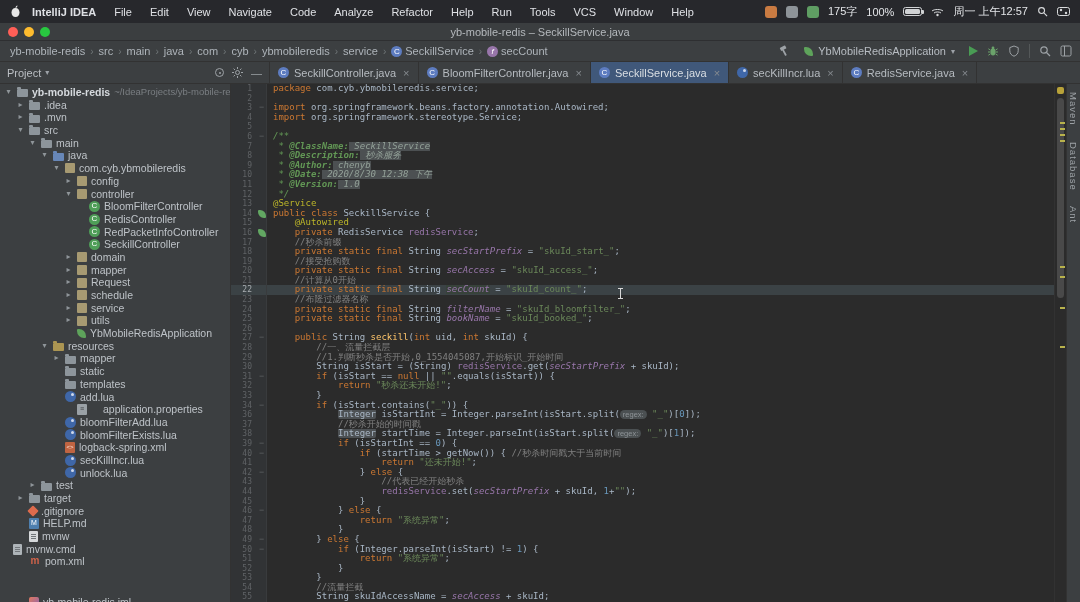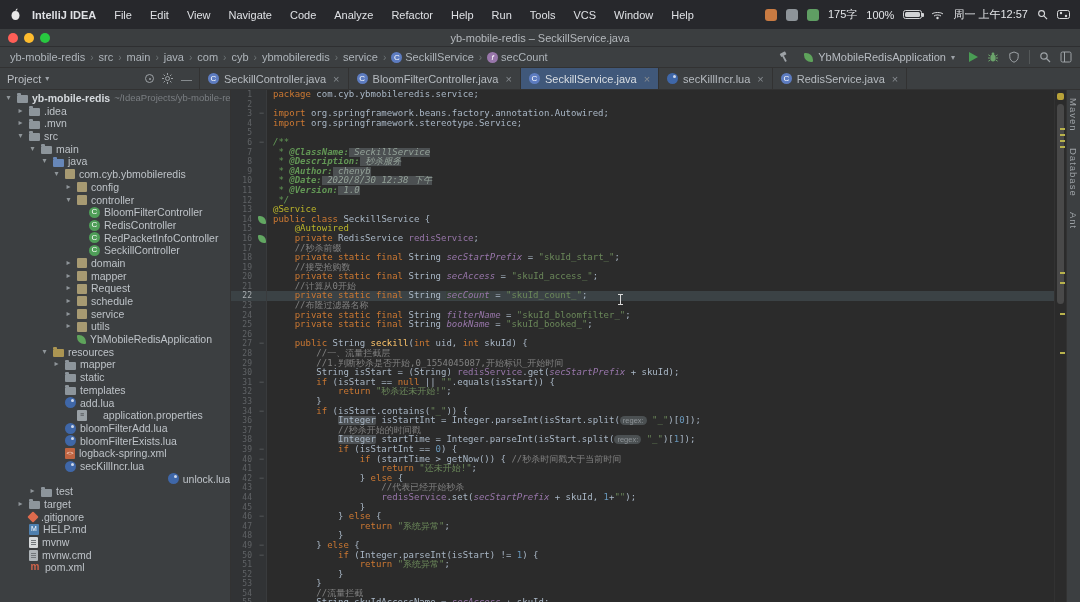--- a/index.html
+++ b/index.html
@@ -1,21 +1,21 @@
 <!DOCTYPE html>
 <html><head>
 <meta charset="utf-8">
 <style>
   * { box-sizing: border-box; margin: 0; padding: 0; }
   html,body { width:1080px; height:602px; background:#000; overflow:hidden;
               font-family:"Liberation Sans", sans-serif; }
   .screen { width:1080px; height:602px; display:flex; flex-direction:column; background:#2b2b2b; overflow:hidden; }
 
   
-  .menubar { height:29px; flex:0 0 auto; background:#27282c; display:flex; align-items:center;
+  .menubar { height:23px; flex:0 0 auto; background:#27282c; display:flex; align-items:center;
              padding:0 10px; color:#dfe1e5; font-size:11px; }
   .apple { display:flex; align-items:center; margin-right:2px; }
   .mb-items { display:flex; align-items:center; }
   .mb-item { padding:0 9px; white-space:nowrap; }
   .mb-bold { font-weight:bold; }
   .mb-right { margin-left:auto; display:flex; align-items:center; gap:9px; font-size:11px; color:#e3e5e8; }
   .mb-ico { width:12px; height:12px; border-radius:3px; display:inline-block; }
   .ico-a { background:#c97b42; }
   .ico-b { background:#8e9499; }
   .ico-c { background:#5f9e63; }
@@ -39,21 +39,21 @@
   .bc-sep { color:#6f7577; margin:0 3px; font-size:10px; }
   .nav-right { margin-left:auto; display:flex; align-items:center; gap:9px; flex:0 0 auto; }
   .runcfg { display:flex; align-items:center; gap:5px; color:#b7bcc2; font-size:11px; padding:1px 5px; border-radius:3px; }
   .caret { color:#9da2a8; font-size:8px; }
   .play { width:0; height:0; border-left:9px solid #499c54; border-top:5px solid transparent; border-bottom:5px solid transparent; }
   .nav-ico { display:inline-flex; align-items:center; }
   .nav-sep { width:1px; height:14px; background:#545859; }
 
   
   .tabrow { height:22px; flex:0 0 auto; background:#3c3f41; border-bottom:1px solid #323232; display:flex; }
-  .proj-header { width:200px; flex:0 0 auto; display:flex; align-items:center; gap:4px; padding:0 7px;
+  .proj-header { width:270px; flex:0 0 auto; display:flex; align-items:center; gap:4px; padding:0 7px;
                  border-right:1px solid #323232; color:#bbbfc4; font-size:11px; }
   .ph-icons { margin-left:auto; display:flex; align-items:center; gap:8px; color:#9da2a6; }
   .loc { width:9px; height:9px; border:1px solid #9da2a6; border-radius:50%; position:relative; display:inline-block; }
   .loc::after { content:""; position:absolute; left:2.5px; top:2.5px; width:2px; height:2px; border-radius:50%; background:#9da2a6; }
   .minus { font-size:11px; color:#9da2a6; line-height:10px; }
   .tab-bar { display:flex; flex:1; overflow:hidden; }
   .tab { display:flex; align-items:center; gap:5px; padding:0 8px; border-right:1px solid #323232;
          color:#b6bbc0; font-size:11px; white-space:nowrap; }
   .tab.active { background:#40587a; color:#d9dee3; }
   .tab-close { color:#868b90; font-size:11px; margin-left:2px; }
@@ -493,21 +493,21 @@
           <div class="tree-row" style="padding-left: 52px;">
             <span class="tree-arrow"></span>
             <span class="fico fico-xml"></span>
             <span class="tree-label">logback-spring.xml</span>
           </div>
           <div class="tree-row" style="padding-left: 52px;">
             <span class="tree-arrow"></span>
             <span class="fico fico-lua"></span>
             <span class="tree-label">secKillIncr.lua</span>
           </div>
-          <div class="tree-row" style="padding-left: 52px; justify-content: flex-end;">
+          <div class="tree-row" style="padding-left: 52px;">
             <span class="tree-arrow"></span>
             <span class="fico fico-lua"></span>
             <span class="tree-label">unlock.lua</span>
           </div>
           <div class="tree-row" style="padding-left: 28px;">
             <span class="tree-arrow">▸</span>
             <span class="fico fico-folder"></span>
             <span class="tree-label">test</span>
           </div>
           <div class="tree-row" style="padding-left: 16px;">
@@ -523,21 +523,21 @@
           <div class="tree-row" style="padding-left: 16px;">
             <span class="tree-arrow"></span>
             <span class="fico fico-md"></span>
             <span class="tree-label">HELP.md</span>
           </div>
           <div class="tree-row" style="padding-left: 16px;">
             <span class="tree-arrow"></span>
             <span class="fico fico-text"></span>
             <span class="tree-label">mvnw</span>
           </div>
-          <div class="tree-row" style="padding-left: 16px;">
+          <div class="tree-row" style="">
             <span class="tree-arrow"></span>
             <span class="fico fico-cmd"></span>
             <span class="tree-label">mvnw.cmd</span>
           </div>
           <div class="tree-row" style="padding-left: 16px;">
             <span class="tree-arrow"></span>
             <span class="fico fico-maven"></span>
             <span class="tree-label">pom.xml</span>
           </div>
           <div class="tree-row" style="padding-left: 16px; margin-top: 28px;">

